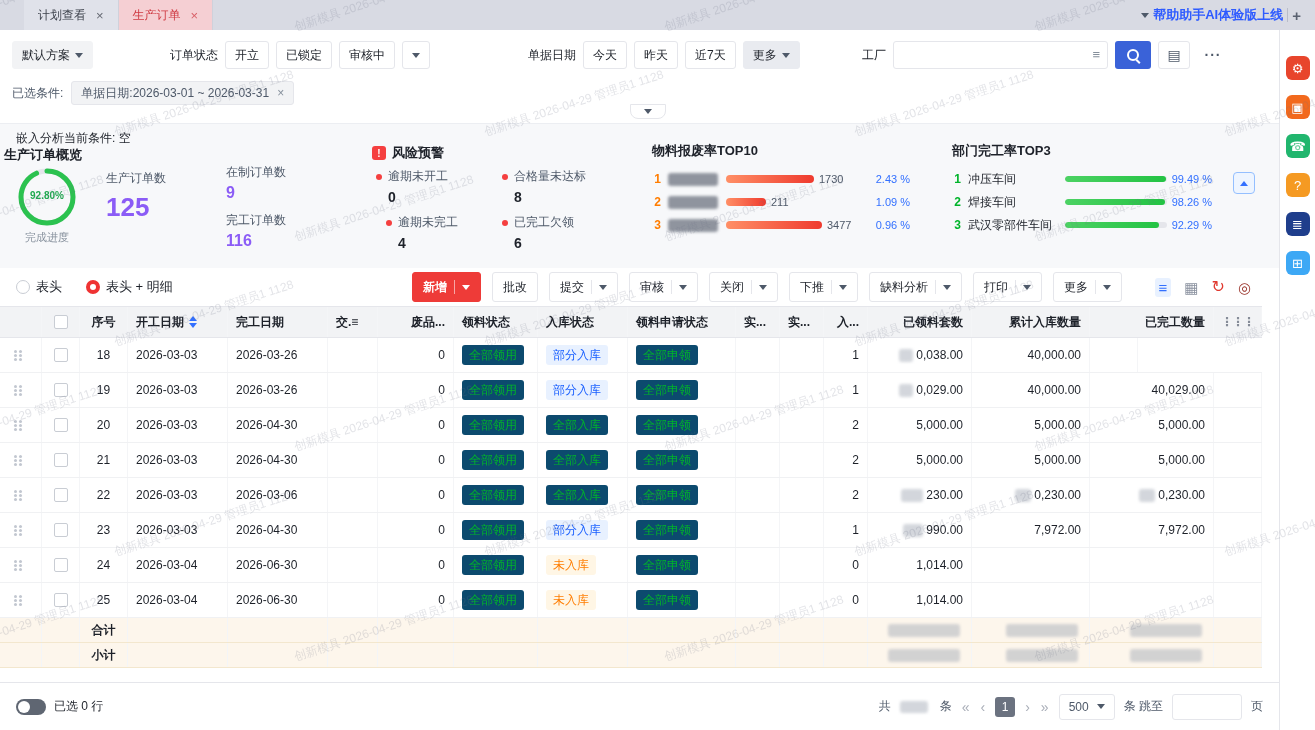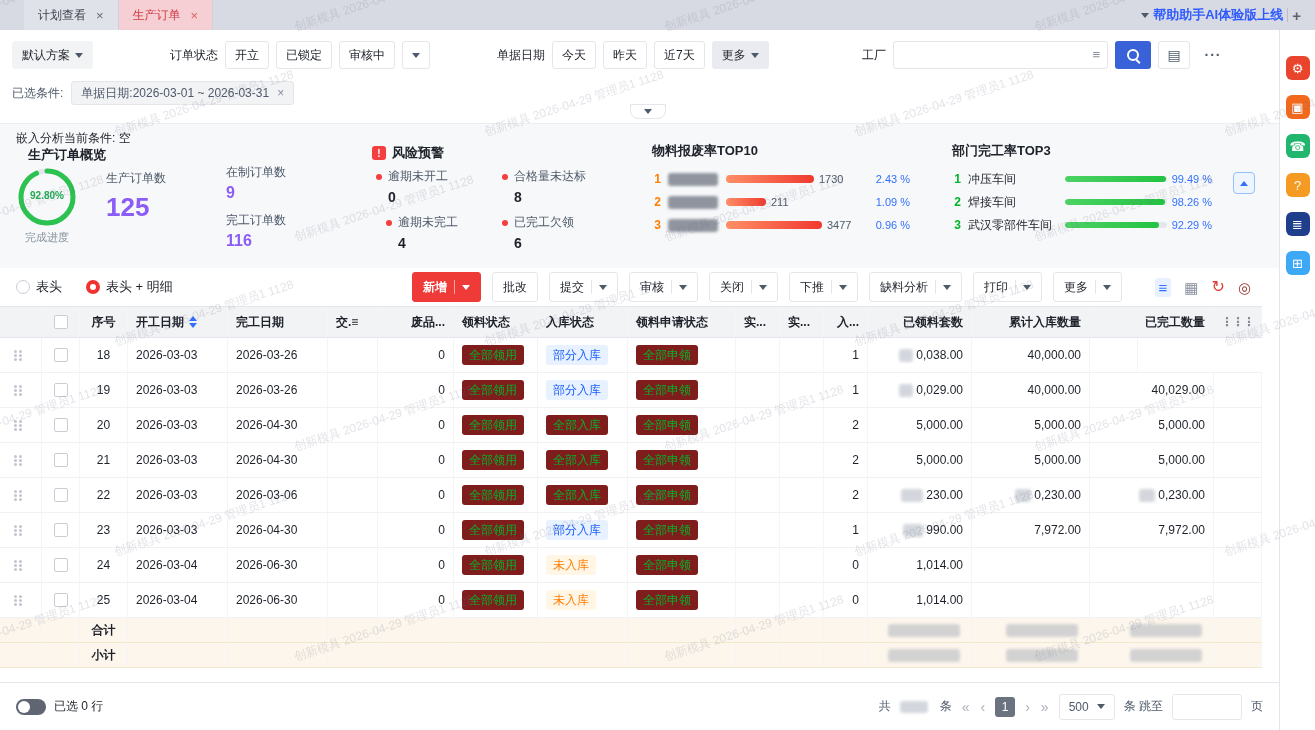--- a/index.html
+++ b/index.html
@@ -103,21 +103,21 @@
   .thead .cell { color:#1d2129; }
   .cell.right { justify-content:flex-end; }
   .cell.center { justify-content:center; }
   .cb { width:14px; height:14px; border:1px solid #c9cdd4; border-radius:2px; background:#fff; flex:0 0 auto; cursor:pointer; }
   .hdots { position:relative; width:3px; height:3px; border-radius:50%; background:#c2c7d0; margin:0 0 8px 6px;
            box-shadow:5px 0 0 #c2c7d0, 0 4px 0 #c2c7d0, 5px 4px 0 #c2c7d0, 0 8px 0 #c2c7d0, 5px 8px 0 #c2c7d0; }
   .sort { display:inline-flex; flex-direction:column; gap:2px; margin-left:5px; }
   .s-up { width:0; height:0; border-left:4px solid transparent; border-right:4px solid transparent; border-bottom:5px solid #3370ff; }
   .s-dn { width:0; height:0; border-left:4px solid transparent; border-right:4px solid transparent; border-top:5px solid #3370ff; }
   .chip { display:inline-block; height:20px; line-height:20px; padding:0 7px; border-radius:3px; font-size:12px; }
-  .chip.green { color:#00b42a; background:#7f1d1d; }
+  .chip.green { color:#00b42a; background:#0c4a6e; }
   .chip.blue { color:#165dff; background:#e8f1ff; }
   .chip.orange { color:#ff7d00; background:#fff6e5; }
   .blur-box { display:inline-block; height:13px; border-radius:3px; background:#a9afba; opacity:.5; filter:blur(1.5px); vertical-align:middle; margin-right:3px; }
   .blur-box.name { background:#767c88; opacity:.8; height:13px; }
   .colset { color:#868c98; font-size:12px; letter-spacing:-1px; cursor:pointer; }
 
   
   .footer { position:absolute; left:0; right:0; bottom:0; height:48px; border-top:1px solid #e5e6eb; background:#fff; display:flex; align-items:center; padding:0 16px; }
   .toggle { width:30px; height:16px; border-radius:8px; background:#5f6672; position:relative; cursor:pointer; flex:0 0 auto; }
   .toggle::after { content:''; position:absolute; left:2px; top:2px; width:12px; height:12px; border-radius:50%; background:#fff; }
@@ -175,21 +175,21 @@
         <div class="fbtn">
             <span>已锁定</span>
           </div>
         <div class="fbtn">
             <span>审核中</span>
           </div>
         <div class="fbtn">
             <i class="caret"></i>
           </div>
       </div>
-      <div class="cluster" style="left:497px">
+      <div class="cluster" style="left:528px">
         <span class="f-label">单据日期</span>
         <div class="fbtn">
             <span>今天</span>
           </div>
         <div class="fbtn">
             <span>昨天</span>
           </div>
         <div class="fbtn">
             <span>近7天</span>
           </div>
@@ -223,21 +223,21 @@
       </span>
     </div>
 
     <div class="collapse-pill">
         <i class="caret"></i>
       </div>
 
     <div class="analytics">
       <div class="embed">嵌入分析当前条件: 空</div>
 
-      <div class="sec-title" style="left:28px;top:22px">生产订单概览</div>
+      <div class="sec-title" style="left:4px;top:22px">生产订单概览</div>
       <div class="circle-wrap">
         <svg width="62" height="62">
           <circle cx="31" cy="31" r="26" stroke="#e5e6eb" stroke-width="5" fill="none"></circle>
           <circle id="prog" cx="31" cy="31" r="26" stroke="#2bc24f" stroke-width="5" fill="none" stroke-linecap="round" transform="rotate(-90 31 31)" stroke-dasharray="151.6 11.8"></circle>
         </svg>
         <div class="circle-text">92.80%</div>
         <div class="circle-cap">完成进度</div>
       </div>
       <div class="stat" style="left:106px;top:46px">
         <div class="s-label">生产订单数</div>

